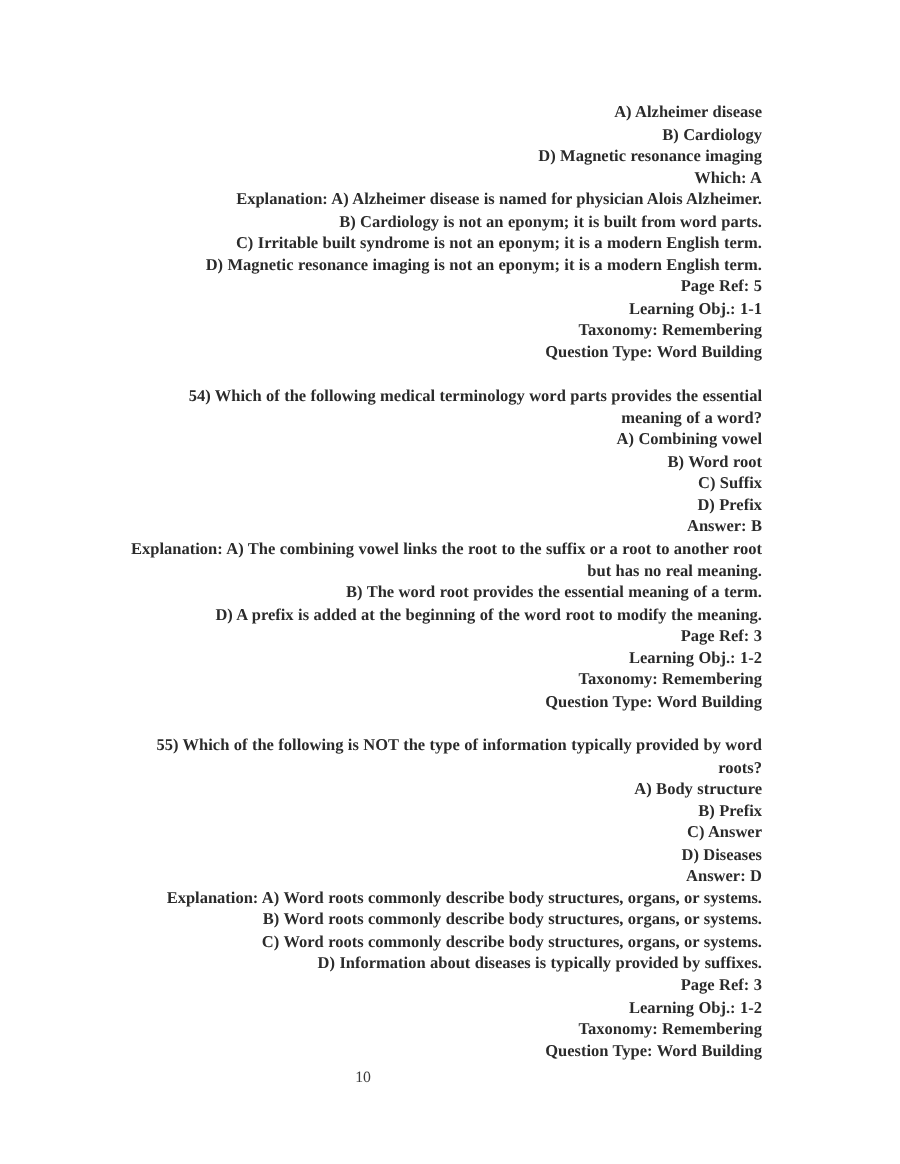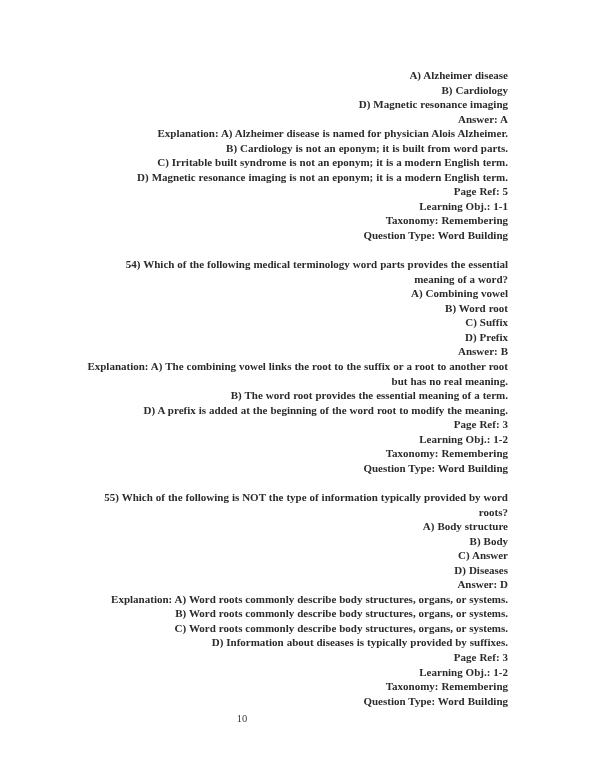--- a/index.html
+++ b/index.html
@@ -58,21 +58,21 @@
 </style>
 </head>
 <body>
 
 <div class="page">
   <div class="content">
       <div class="block">
         <div class="line">A) Alzheimer disease</div>
         <div class="line">B) Cardiology</div>
         <div class="line">D) Magnetic resonance imaging</div>
-        <div class="line">Answer:  A</div>
+        <div class="line">Which:  A</div>
         <div class="line">Explanation:  A) Alzheimer disease is named for physician Alois Alzheimer.</div>
         <div class="line">B) Cardiology is not an eponym; it is built from word parts.</div>
         <div class="line">C) Irritable built syndrome is not an eponym; it is a modern English term.</div>
         <div class="line">D) Magnetic resonance imaging is not an eponym; it is a modern English term.</div>
         <div class="line">Page Ref: 5</div>
         <div class="line">Learning Obj.:  1-1</div>
         <div class="line">Taxonomy:  Remembering</div>
         <div class="line">Question Type:  Word Building</div>
       </div>
       <div class="block">
@@ -86,21 +86,21 @@
         <div class="line">B) The word root provides the essential meaning of a term.</div>
         <div class="line">D) A prefix is added at the beginning of the word root to modify the meaning.</div>
         <div class="line">Page Ref: 3</div>
         <div class="line">Learning Obj.:  1-2</div>
         <div class="line">Taxonomy:  Remembering</div>
         <div class="line">Question Type:  Word Building</div>
       </div>
       <div class="block">
         <div class="line">55) Which of the following is NOT the type of information typically provided by word roots?</div>
         <div class="line">A) Body structure</div>
-        <div class="line">B) Body</div>
+        <div class="line">B) Prefix</div>
         <div class="line">C) Answer</div>
         <div class="line">D) Diseases</div>
         <div class="line">Answer:  D</div>
         <div class="line">Explanation:  A) Word roots commonly describe body structures, organs, or systems.</div>
         <div class="line">B) Word roots commonly describe body structures, organs, or systems.</div>
         <div class="line">C) Word roots commonly describe body structures, organs, or systems.</div>
         <div class="line">D) Information about diseases is typically provided by suffixes.</div>
         <div class="line">Page Ref: 3</div>
         <div class="line">Learning Obj.:  1-2</div>
         <div class="line">Taxonomy:  Remembering</div>

